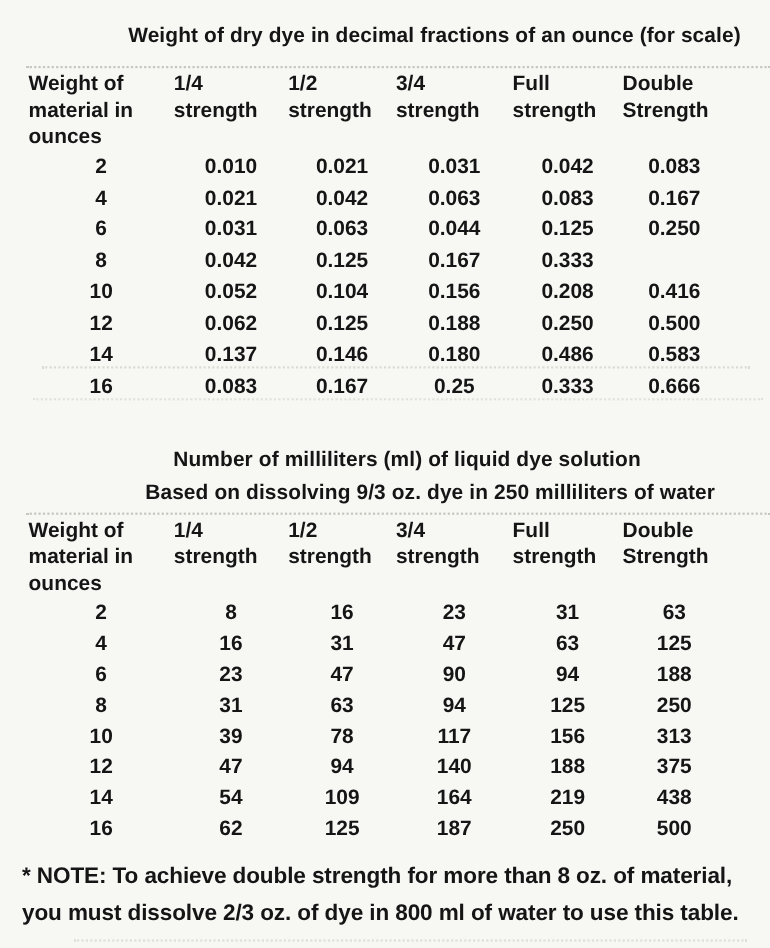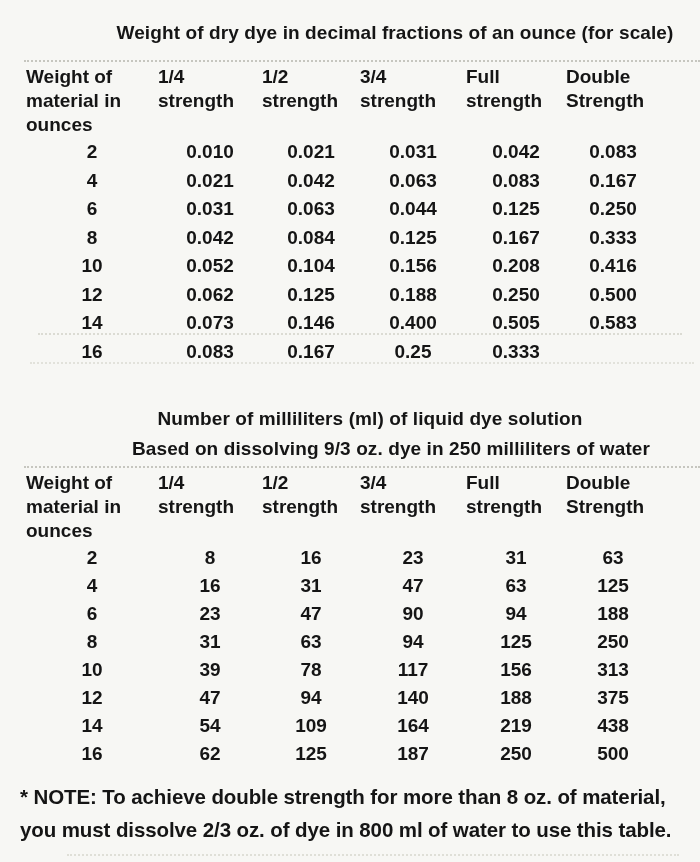--- a/index.html
+++ b/index.html
@@ -89,21 +89,20 @@
         <div class="td">6</div>
         <div class="td">0.031</div>
         <div class="td">0.063</div>
         <div class="td">0.044</div>
         <div class="td">0.125</div>
         <div class="td"><span class="vw">0.250</span><span class="mk"></span></div>
       </div>
       <div class="tr grid">
         <div class="td">8</div>
         <div class="td">0.042</div>
-        <div class="td">0.084</div>
         <div class="td">0.125</div>
         <div class="td">0.167</div>
         <div class="td"><span class="vw">0.333</span><span class="mk"></span></div>
       </div>
       <div class="tr grid">
         <div class="td">10</div>
         <div class="td">0.052</div>
         <div class="td">0.104</div>
         <div class="td">0.156</div>
         <div class="td">0.208</div>
@@ -112,32 +111,33 @@
       <div class="tr grid">
         <div class="td">12</div>
         <div class="td">0.062</div>
         <div class="td">0.125</div>
         <div class="td">0.188</div>
         <div class="td">0.250</div>
         <div class="td"><span class="vw">0.500</span><span class="mk"></span></div>
       </div>
       <div class="tr grid">
         <div class="td">14</div>
-        <div class="td">0.073</div>
+        <div class="td">0.137</div>
         <div class="td">0.146</div>
-        <div class="td">0.400</div>
-        <div class="td">0.505</div>
+        <div class="td">0.180</div>
+        <div class="td">0.486</div>
         <div class="td"><span class="vw">0.583</span><span class="mk"></span></div>
       </div>
       <div class="tr grid">
         <div class="td">16</div>
         <div class="td">0.083</div>
         <div class="td">0.167</div>
         <div class="td">0.25</div>
         <div class="td">0.333</div>
+        <div class="td"><span class="vw">0.666</span><span class="mk"></span></div>
       </div>
     </div>
   </section>
 
   <div class="title t2-title1">Number of milliliters (ml) of liquid dye solution</div>
   <div class="title t2-title2">Based on dissolving 9/3 oz. dye in 250 milliliters of water</div>
 
   <section class="table-block t2">
     <div class="thead grid">
       <div class="th">Weight of

